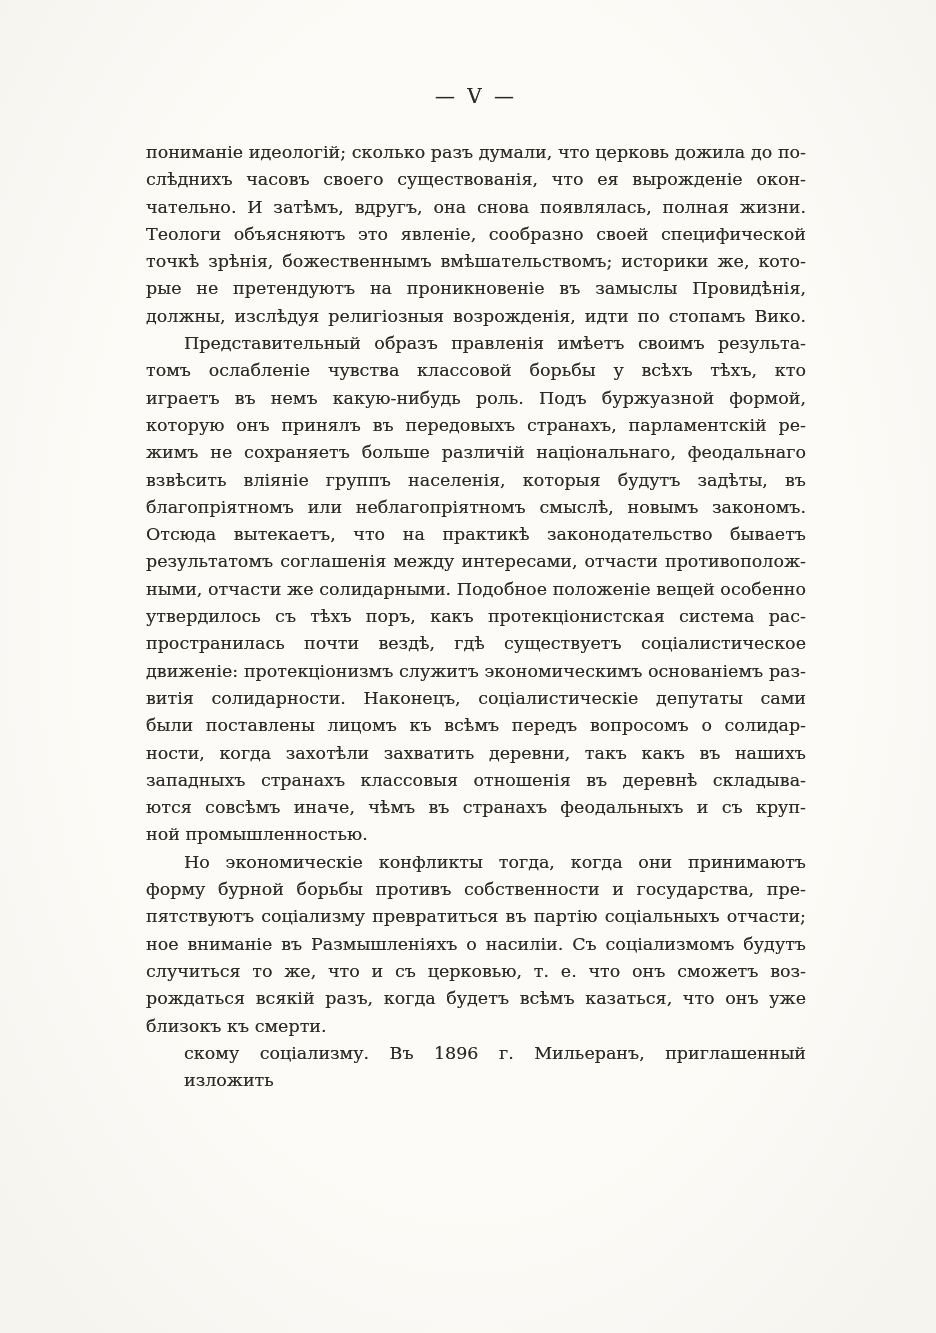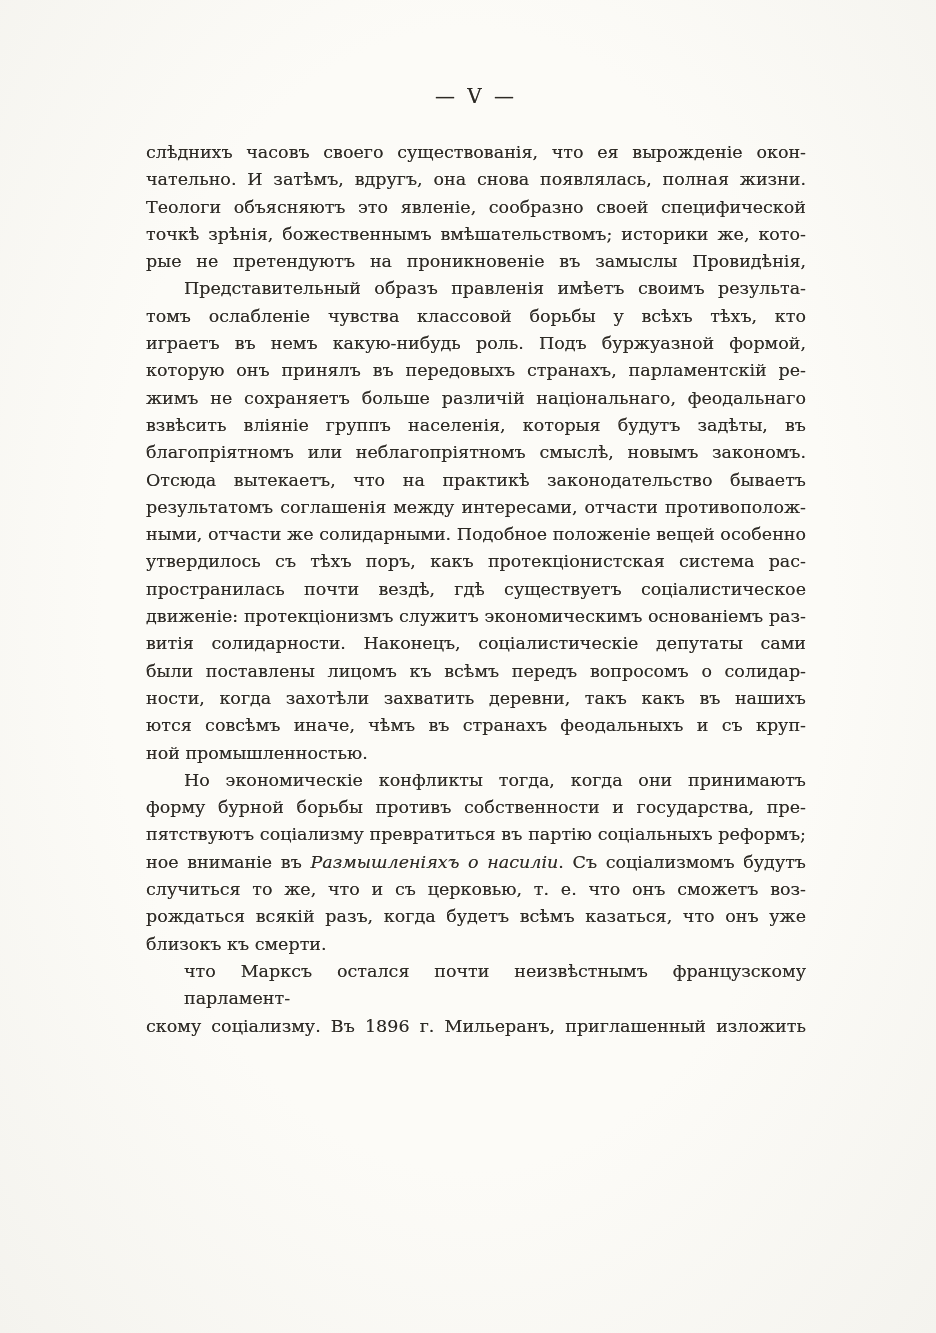--- a/index.html
+++ b/index.html
@@ -45,63 +45,64 @@
     text-align: justify;
     text-align-last: justify;
   }
   .line.last-line {
     text-align-last: left;
   }
   .paragraph.indent .line:first-child {
     padding-left: 38px;
   }
   .italic {
-    font-style: italic;
   }
 </style>
 </head>
 <body>
 
 <div class="page">
   <div class="page-number">— V —</div>
   <div class="text-block">
       <div class="paragraph">
+        <div class="line"><span>пониманіе идеологій; сколько разъ думали, что церковь дожила до по-</span></div>
         <div class="line"><span>слѣднихъ часовъ своего существованія, что ея вырожденіе окон-</span></div>
         <div class="line"><span>чательно. И затѣмъ, вдругъ, она снова появлялась, полная жизни.</span></div>
         <div class="line"><span>Теологи объясняютъ это явленіе, сообразно своей специфической</span></div>
         <div class="line"><span>точкѣ зрѣнія, божественнымъ вмѣшательствомъ; историки же, кото-</span></div>
         <div class="line"><span>рые не претендуютъ на проникновеніе въ замыслы Провидѣнія,</span></div>
+        <div class="line"><span>должны, изслѣдуя религіозныя возрожденія, идти по стопамъ Вико.</span></div>
       </div>
       <div class="paragraph indent">
         <div class="line"><span>Представительный образъ правленія имѣетъ своимъ результа-</span></div>
         <div class="line"><span>томъ ослабленіе чувства классовой борьбы у всѣхъ тѣхъ, кто</span></div>
         <div class="line"><span>играетъ въ немъ какую-нибудь роль. Подъ буржуазной формой,</span></div>
         <div class="line"><span>которую онъ принялъ въ передовыхъ странахъ, парламентскій ре-</span></div>
         <div class="line"><span>жимъ не сохраняетъ больше различій національнаго, феодальнаго</span></div>
         <div class="line"><span>взвѣсить вліяніе группъ населенія, которыя будутъ задѣты, въ</span></div>
         <div class="line"><span>благопріятномъ или неблагопріятномъ смыслѣ, новымъ закономъ.</span></div>
         <div class="line"><span>Отсюда вытекаетъ, что на практикѣ законодательство бываетъ</span></div>
         <div class="line"><span>результатомъ соглашенія между интересами, отчасти противополож-</span></div>
         <div class="line"><span>ными, отчасти же солидарными. Подобное положеніе вещей особенно</span></div>
         <div class="line"><span>утвердилось съ тѣхъ поръ, какъ протекціонистская система рас-</span></div>
         <div class="line"><span>пространилась почти вездѣ, гдѣ существуетъ соціалистическое</span></div>
         <div class="line"><span>движеніе: протекціонизмъ служитъ экономическимъ основаніемъ раз-</span></div>
         <div class="line"><span>витія солидарности. Наконецъ, соціалистическіе депутаты сами</span></div>
         <div class="line"><span>были поставлены лицомъ къ всѣмъ передъ вопросомъ о солидар-</span></div>
         <div class="line"><span>ности, когда захотѣли захватить деревни, такъ какъ въ нашихъ</span></div>
+        <div class="line"><span>западныхъ странахъ классовыя отношенія въ деревнѣ складыва-</span></div>
         <div class="line"><span>ются совсѣмъ иначе, чѣмъ въ странахъ феодальныхъ и съ круп-</span></div>
         <div class="line last-line"><span>ной промышленностью.</span></div>
       </div>
       <div class="paragraph indent">
         <div class="line"><span>Но экономическіе конфликты тогда, когда они принимаютъ</span></div>
         <div class="line"><span>форму бурной борьбы противъ собственности и государства, пре-</span></div>
-        <div class="line"><span>пятствуютъ соціализму превратиться въ партію соціальныхъ реформъ;</span></div>
+        <div class="line"><span>пятствуютъ соціализму превратиться въ партію соціальныхъ отчасти;</span></div>
         <div class="line"><span>ное вниманіе въ </span><span class="italic">Размышленіяхъ о насиліи</span><span>. Съ соціализмомъ будутъ</span></div>
         <div class="line"><span>случиться то же, что и съ церковью, т. е. что онъ сможетъ воз-</span></div>
         <div class="line"><span>рождаться всякій разъ, когда будетъ всѣмъ казаться, что онъ уже</span></div>
         <div class="line last-line"><span>близокъ къ смерти.</span></div>
       </div>
       <div class="paragraph indent">
-        <div class="line"><span>что Марксъ остался почти неизвѣстнымъ французскому парламент-</span></div>
         <div class="line"><span>скому соціализму. Въ 1896 г. Мильеранъ, приглашенный изложить</span></div>
       </div>
     </div>
 </div>
 
 </body></html>

